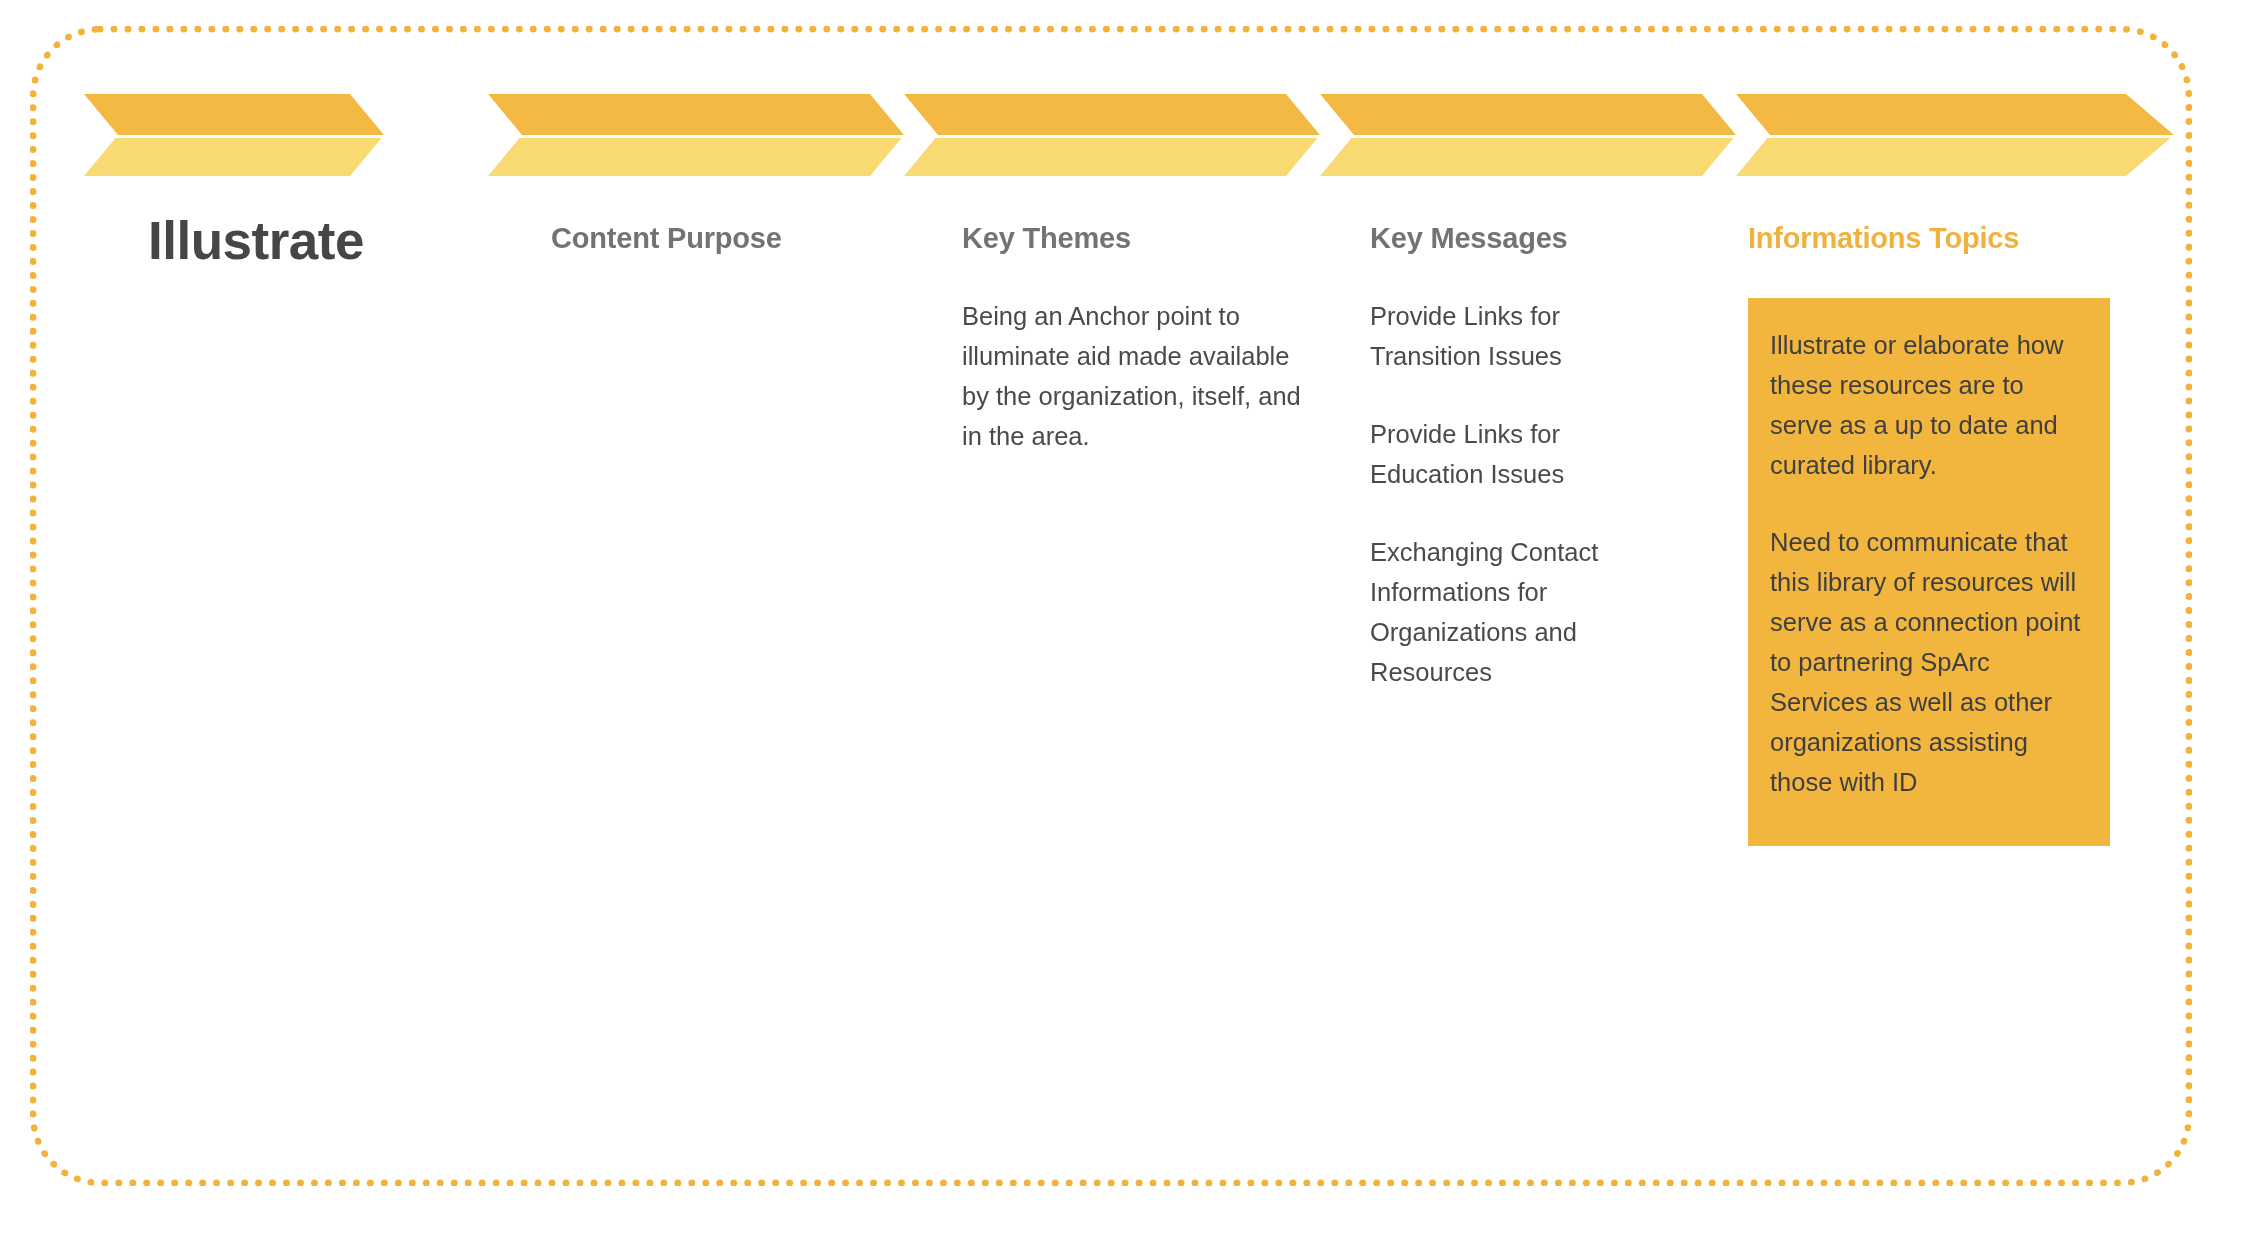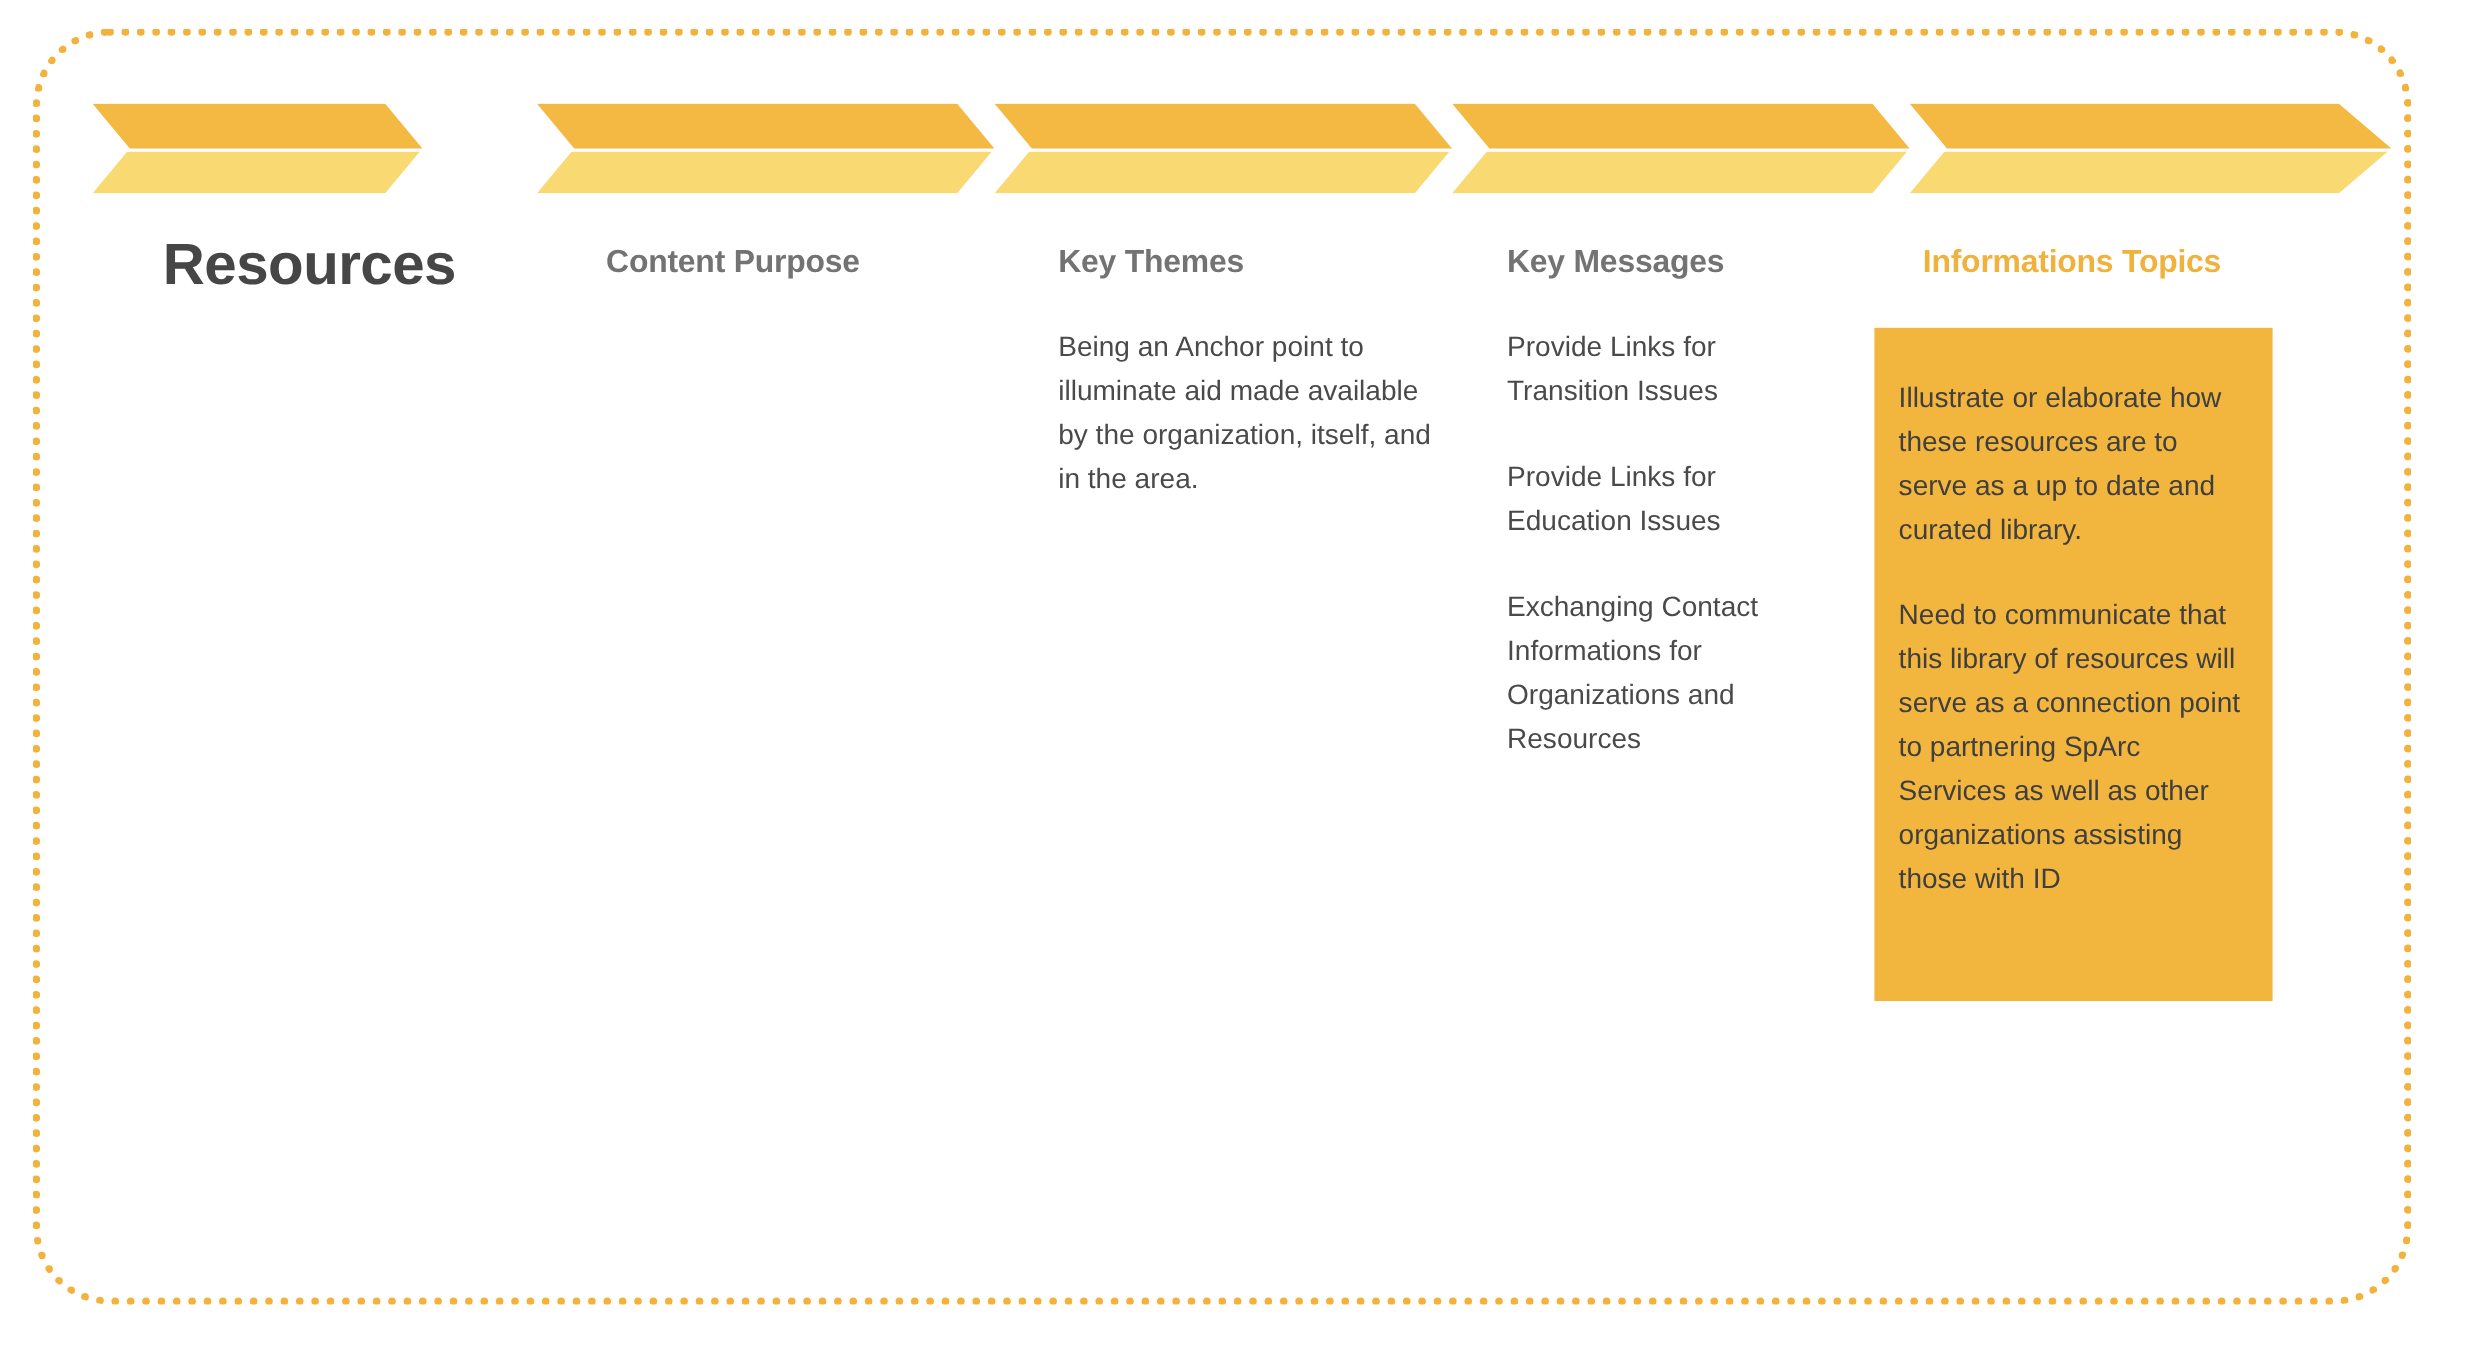--- a/index.html
+++ b/index.html
@@ -120,27 +120,27 @@
   
   #col-content-purpose { left: 551px; width: 340px; }
   #col-key-themes      { left: 962px; width: 340px; }
   #col-key-messages    { left: 1370px; width: 300px; }
   #col-recommended     { left: 1769px; width: 330px; }
   #col-recommended .col-title { margin-left: -21px; }
 
   
   #recommended-box {
     position: absolute;
-    left: 1704px;
+    left: 1748px;
     top: 298px;
     width: 362px;
-    height: 612px;
+    height: 548px;
     background: #F2B53E;
     box-sizing: border-box;
-    padding: 44px 24px 0 22px;
+    padding: 27px 24px 0 22px;
   }
   #recommended-box .para {
     color: #3F3F3F;
     margin-bottom: 37px;
   }
 </style>
 </head>
 <body>
 
 <div id="slide-frame"></div>
@@ -161,21 +161,21 @@
   <div class="chevron chev-mid" style="left:1236px; width:416px;">
     <div class="chev-top"></div>
     <div class="chev-bottom"></div>
   </div>
   <div class="chevron chev-last" style="left:1652px; width:438px;">
     <div class="chev-top"></div>
     <div class="chev-bottom"></div>
   </div>
 </div>
 
-<h1 id="resources-heading">Resources</h1>
+<h1 id="resources-heading">Illustrate</h1>
 
 <div id="columns">
 
   <div class="column" id="col-content-purpose">
     <h2 class="col-title">Content Purpose</h2>
   </div>
 
   <div class="column" id="col-key-messages">
     <h2 class="col-title">Key Messages</h2>
     <div class="col-body">

